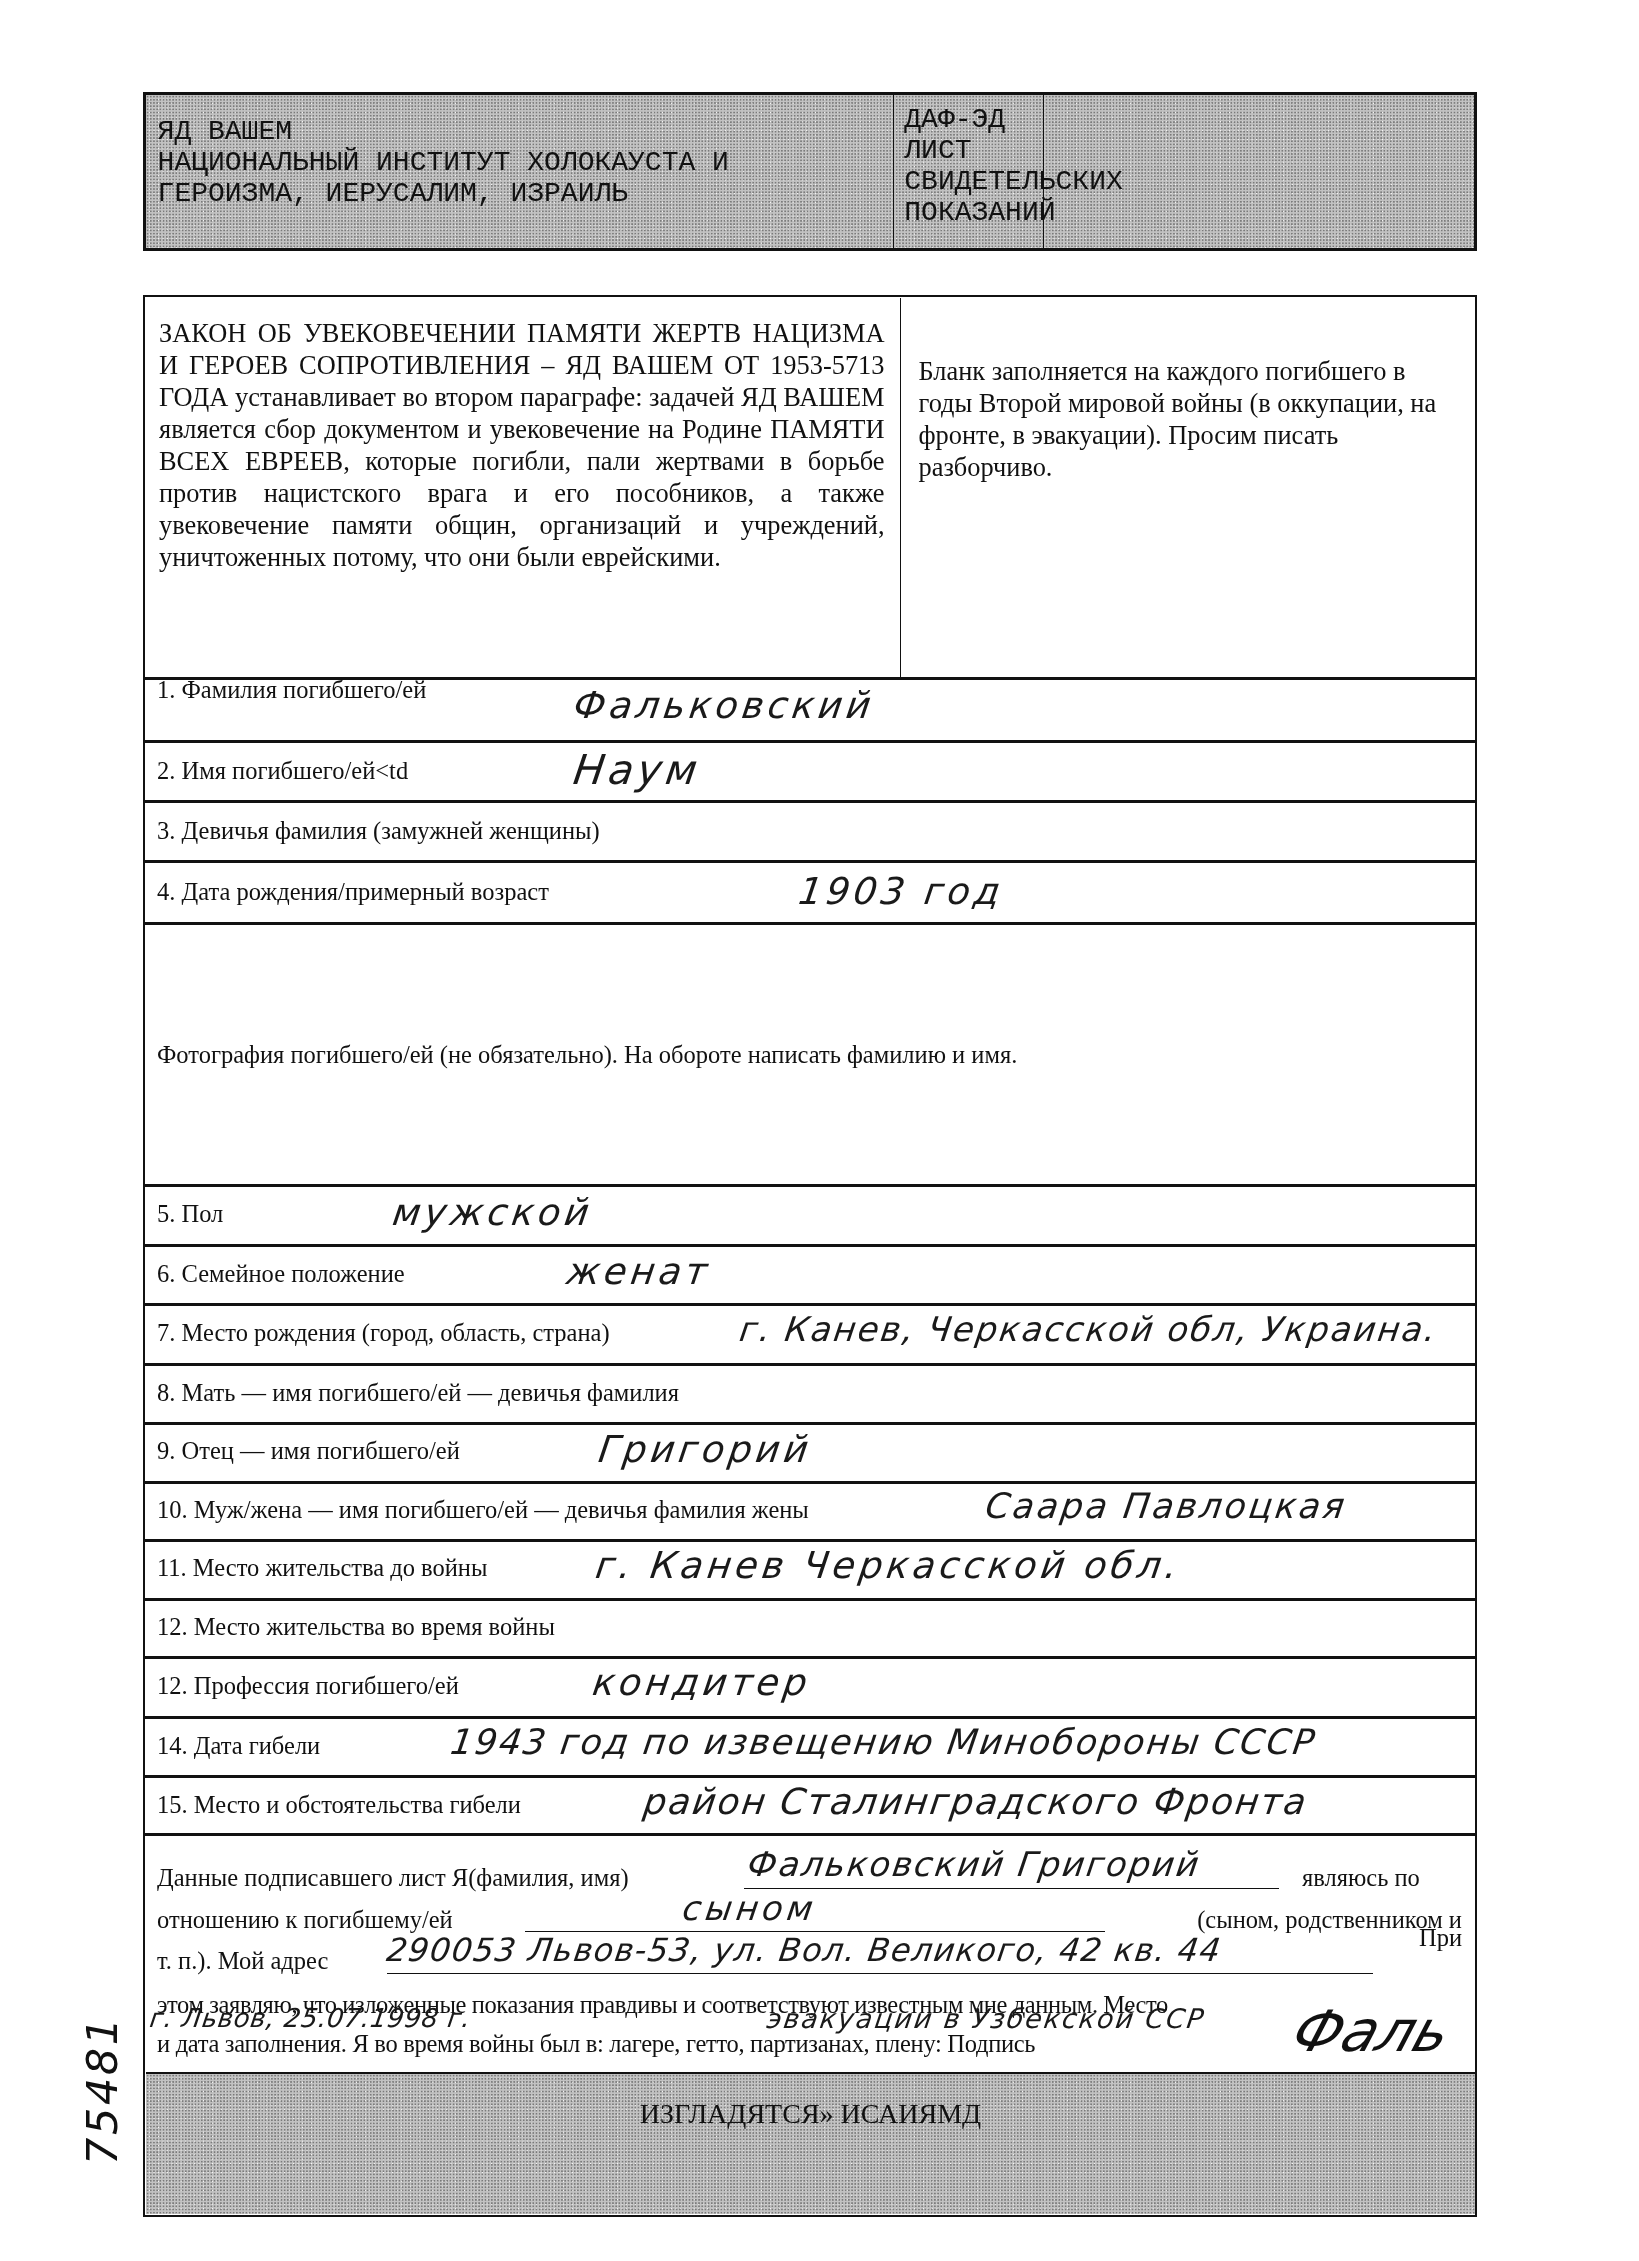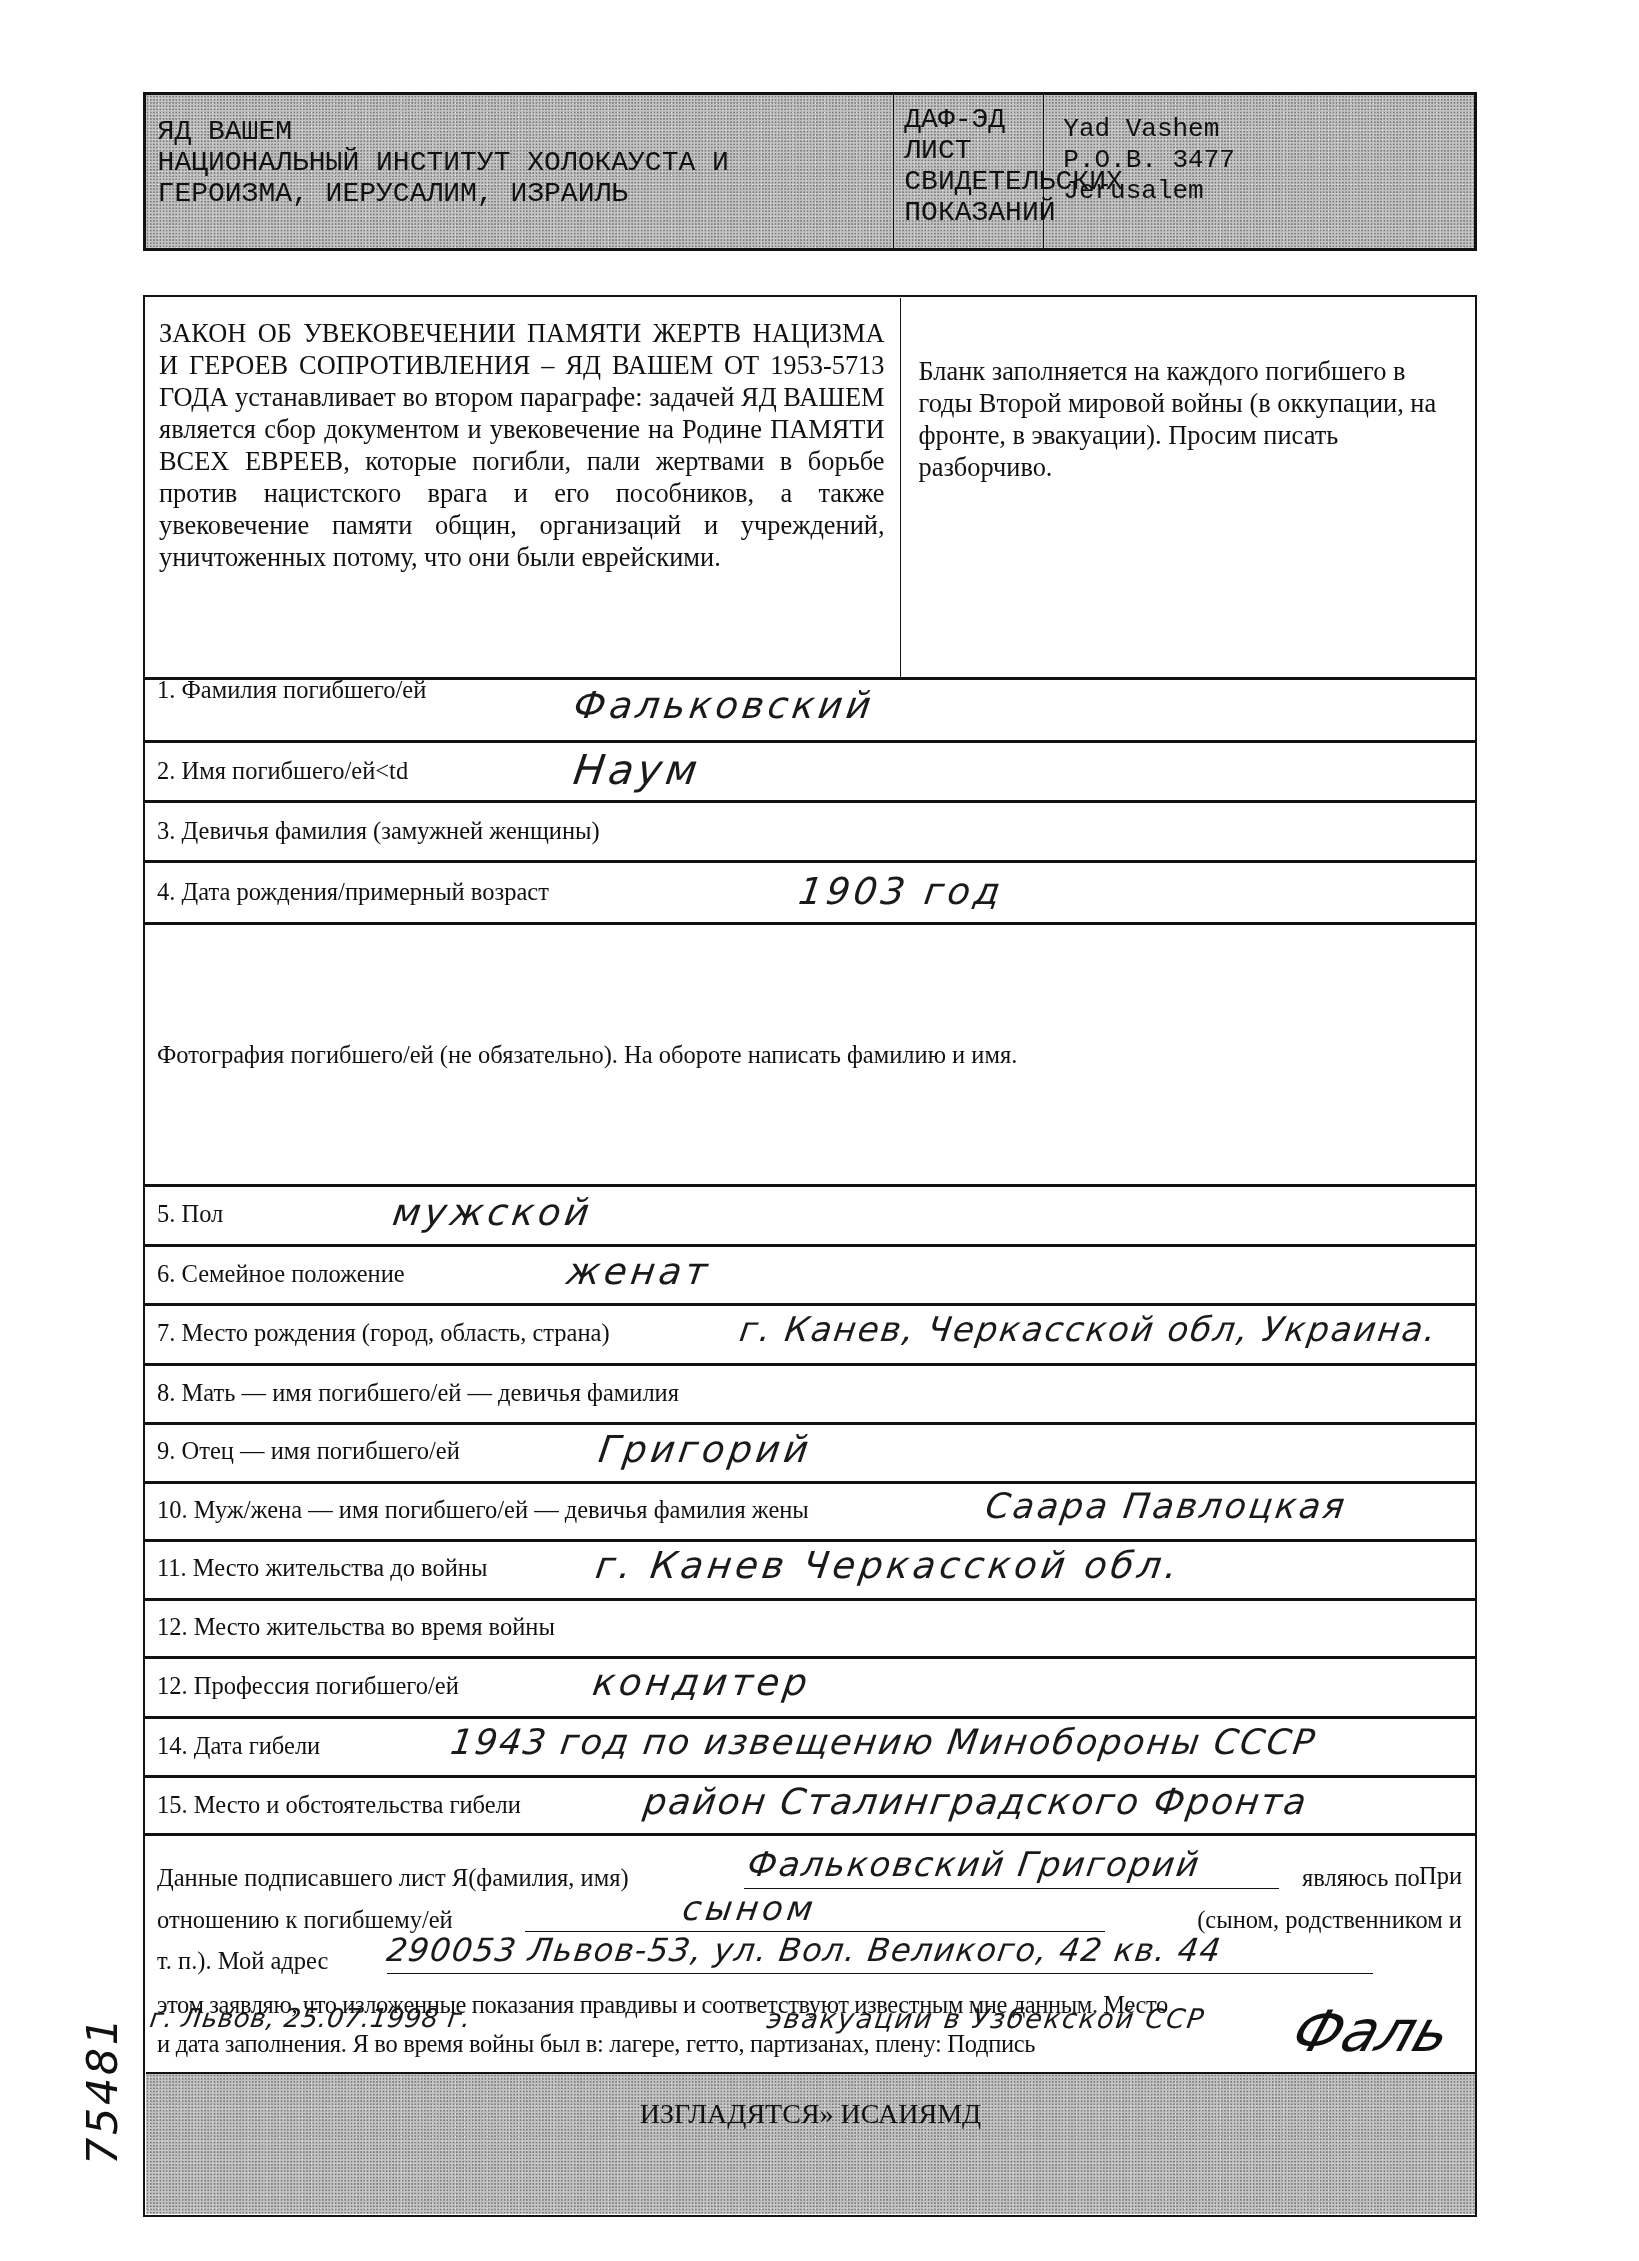--- a/index.html
+++ b/index.html
@@ -44,25 +44,20 @@
   <div class="cell c1">
     <span class="line">ЯД ВАШЕМ</span>
     <span class="line">НАЦИОНАЛЬНЫЙ ИНСТИТУТ ХОЛОКАУСТА И</span>
     <span class="line">ГЕРОИЗМА, ИЕРУСАЛИМ, ИЗРАИЛЬ</span>
   </div>
   <div class="cell c2">
     <span class="line">ДАФ-ЭД</span>
     <span class="line">ЛИСТ</span>
     <span class="line">СВИДЕТЕЛЬСКИХ</span>
     <span class="line">ПОКАЗАНИЙ</span>
-  </div>
-  <div class="cell c3">
-    <span class="line">Yad Vashem</span>
-    <span class="line">P.O.B. 3477</span>
-    <span class="line">Jerusalem</span>
   </div>
 </div>
 
 <div class="abs main"></div>
 
 <div class="abs intro-left">ЗАКОН ОБ УВЕКОВЕЧЕНИИ ПАМЯТИ ЖЕРТВ НАЦИЗМА И ГЕРОЕВ СОПРОТИВЛЕНИЯ – ЯД ВАШЕМ ОТ 1953-5713 ГОДА устанавливает во втором параграфе: задачей ЯД ВАШЕМ является сбор документом и увековечение на Родине ПАМЯТИ ВСЕХ ЕВРЕЕВ, которые погибли, пали жертвами в борьбе против нацистского врага и его пособников, а также увековечение памяти общин, организаций и учреждений, уничтоженных потому, что они были еврейскими.</div>
 <div class="abs intro-right">Бланк заполняется на каждого погибшего в годы Второй мировой войны (в оккупации, на фронте, в эвакуации). Просим писать разборчиво.</div>
 
 <div class="hr" style="top:677px"></div>
 <div class="hr" style="top:740px"></div>
@@ -137,21 +132,21 @@
 <div class="decl-line" style="top:1864px; left:1302px; width:161px; ">являюсь по</div>
 
 <div class="decl-line" style="top:1906px">отношению к погибшему/ей</div>
 <div class="hand" style="left:683px; top:1888px; font-size:34px">сыном</div>
 <div class="uline" style="left:525px; top:1931px; width:580px"></div>
 <div class="decl-line" style="top:1906px; left:1108px; width:354px; text-align:right">(сыном, родственником и</div>
 
 <div class="decl-line" style="top:1947px">т. п.). Мой адрес</div>
 <div class="hand" style="left:387px; top:1931px; font-size:32px; letter-spacing:1.3px">290053 Львов-53, ул. Вол. Великого, 42 кв. 44</div>
 <div class="uline" style="left:387px; top:1973px; width:986px"></div>
-<div class="decl-line" style="top:1862px; left:1385px; width:77px; text-align:right">При</div>
+<div class="decl-line" style="top:1924px; left:1385px; width:77px; text-align:right">При</div>
 
 <div class="decl-line" style="top:1991px; letter-spacing:-0.4px">этом заявляю, что изложенные показания правдивы и соответствуют известным мне данным. Место</div>
 <div class="hand" style="left:150px; top:2003px; font-size:26px; letter-spacing:0.6px">г. Львов, 25.07.1998 г.</div>
 <div class="hand" style="left:767px; top:2003px; font-size:27px; letter-spacing:1.9px">эвакуации в Узбекской ССР</div>
 <div class="decl-line" style="top:2030px; letter-spacing:-0.3px">и дата заполнения. Я во время войны был в: лагере, гетто, партизанах, плену: Подпись</div>
 <div class="sig">Фаль</div>
 
 <div class="abs banner stipple">
   <span class="line"><span>ИЗГЛАДЯТСЯ»   ИСАИЯ</span><span>МД</span></span>
 </div>

